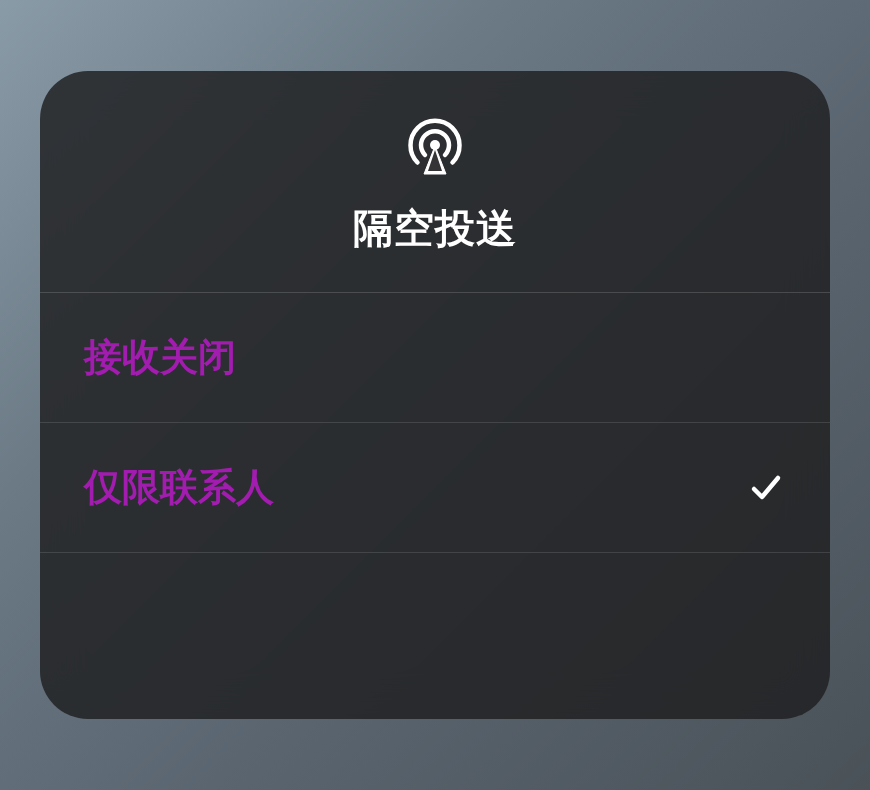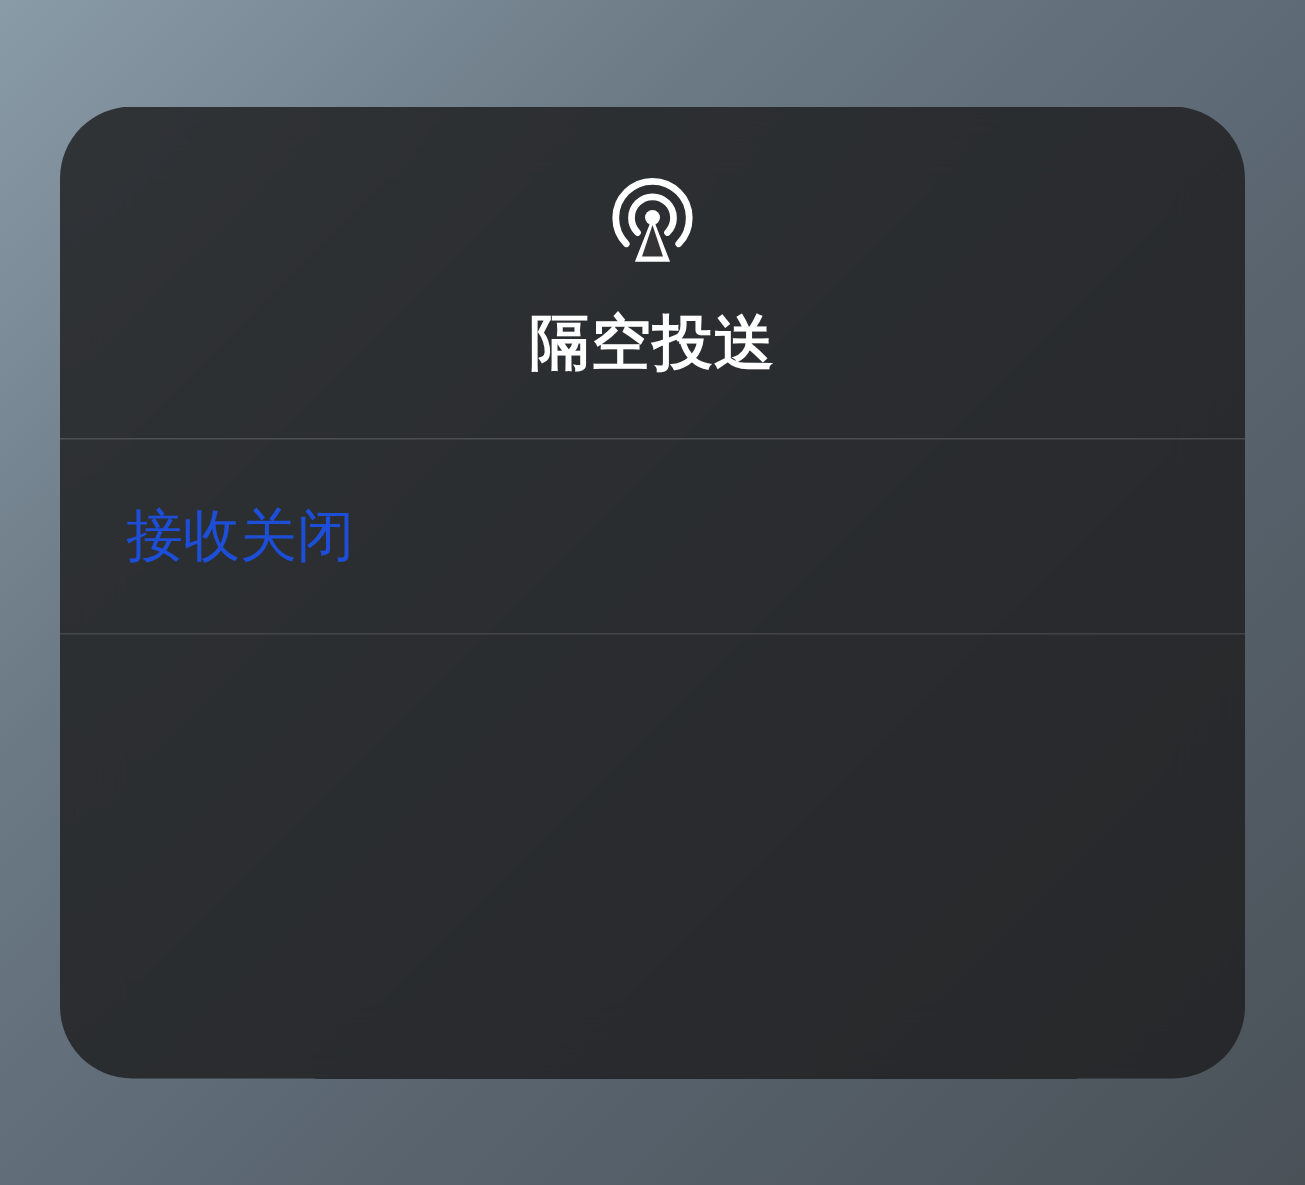--- a/index.html
+++ b/index.html
@@ -68,23 +68,23 @@
       height: 130px;
       border-bottom: 1px solid rgba(255, 255, 255, 0.12);
       cursor: pointer;
     }
 
     .option:last-child {
       border-bottom: 1px solid rgba(255, 255, 255, 0.12);
     }
 
     .option-label {
-      color: #1d4ed8;
+      color: #a21caf;
       font-size: 38px;
-      font-weight: 400;
+      font-weight: 700;
     }
 
     .checkmark {
       width: 40px;
       height: 40px;
       display: flex;
       align-items: center;
       justify-content: center;
     }
 
@@ -110,14 +110,22 @@
   </div>
   <div class="options">
     <div class="option">
       <span class="option-label">接收关闭</span>
       <span class="checkmark hidden">
         <svg width="36" height="36" viewBox="0 0 36 36" fill="none">
           <path d="M 6 19 L 14 27 L 30 8" stroke="#ffffff" stroke-width="4.5" fill="none" stroke-linecap="round" stroke-linejoin="round"></path>
         </svg>
       </span>
     </div>
+    <div class="option">
+      <span class="option-label">仅限联系人</span>
+      <span class="checkmark">
+        <svg width="36" height="36" viewBox="0 0 36 36" fill="none">
+          <path d="M 6 19 L 14 27 L 30 8" stroke="#ffffff" stroke-width="4.5" fill="none" stroke-linecap="round" stroke-linejoin="round"></path>
+        </svg>
+      </span>
+    </div>
   </div>
 </div>
 
 </body></html>

